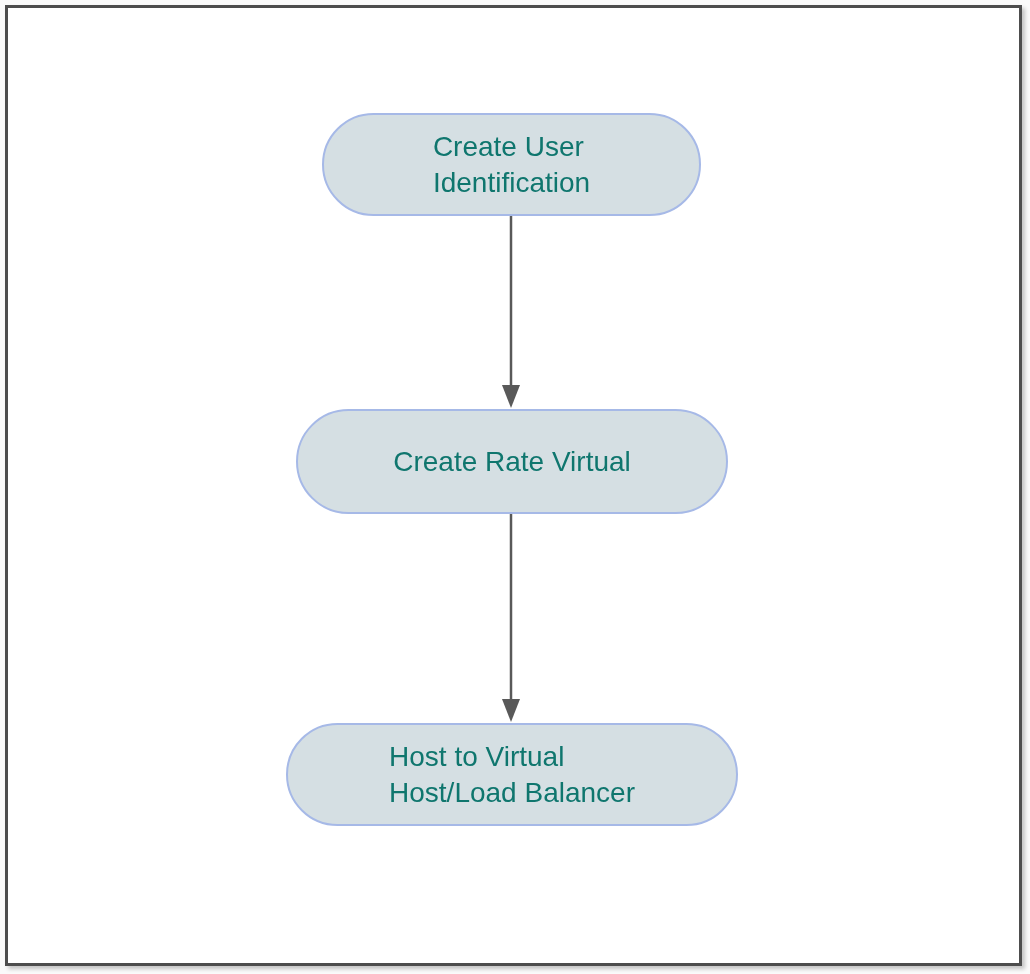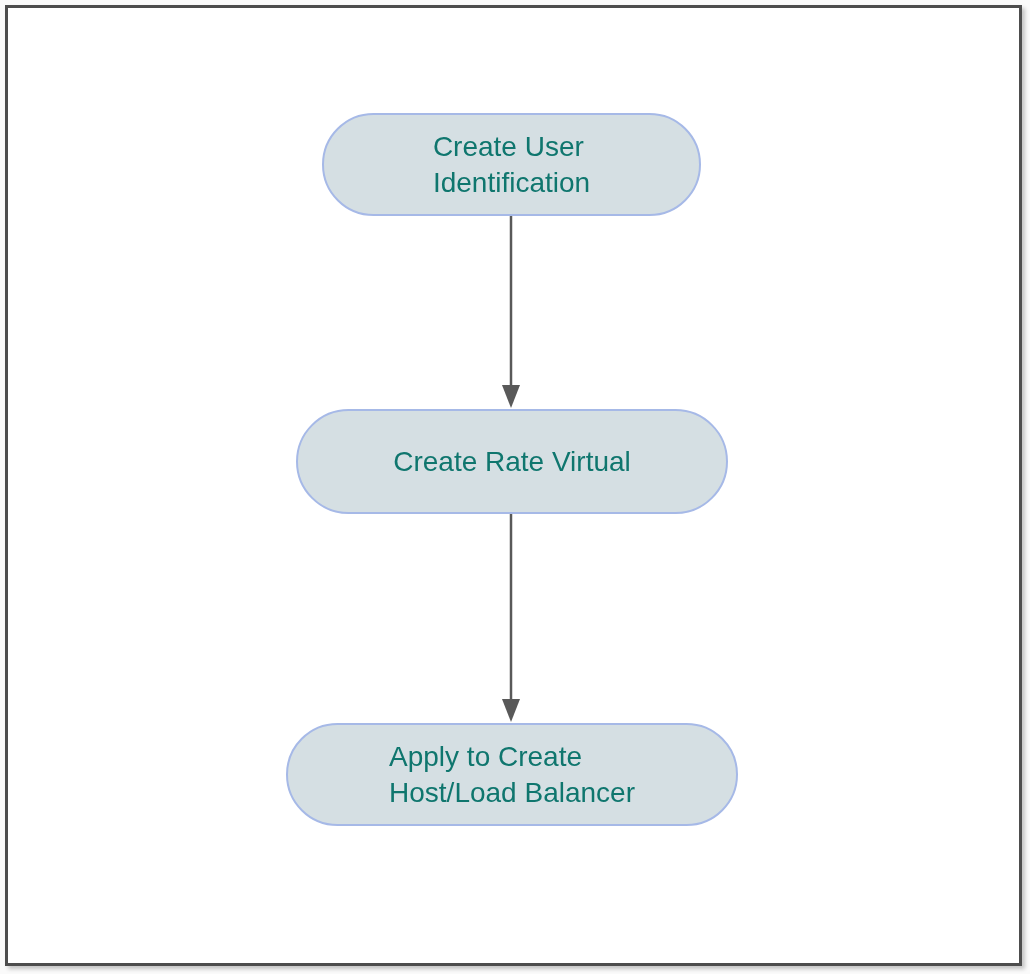--- a/index.html
+++ b/index.html
@@ -64,16 +64,16 @@
       <line x1="503" y1="506" x2="503" y2="692" stroke="#595959" stroke-width="2.5"></line>
       <polygon points="503,714 494,691 512,691" fill="#595959"></polygon>
     </g>
   </svg>
 
   <div class="node" id="node-1">Create User
 Identification</div>
 
   <div class="node" id="node-2">Create Rate Virtual</div>
 
-  <div class="node" id="node-3">Apply to Create
+  <div class="node" id="node-3">Host to Virtual
 Host/Load Balancer</div>
 
 </div>
 
 </body></html>

